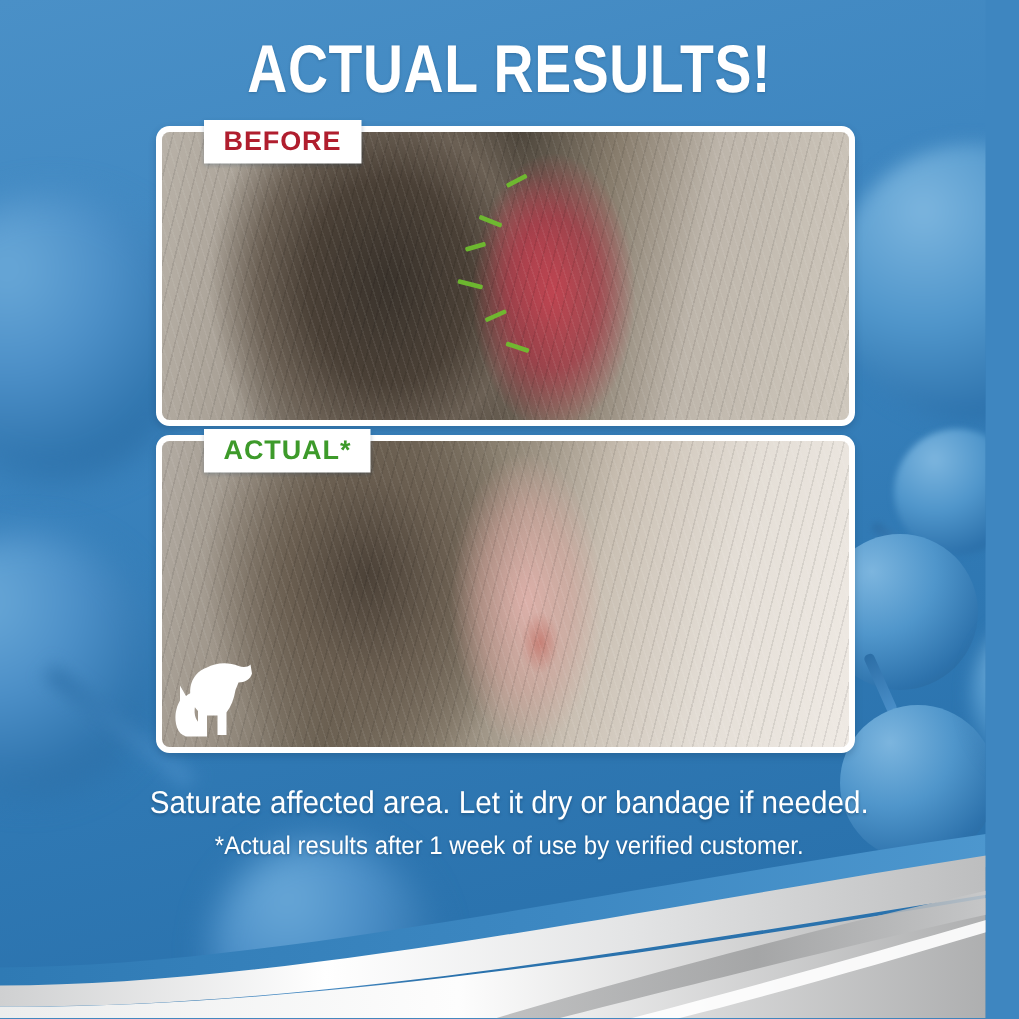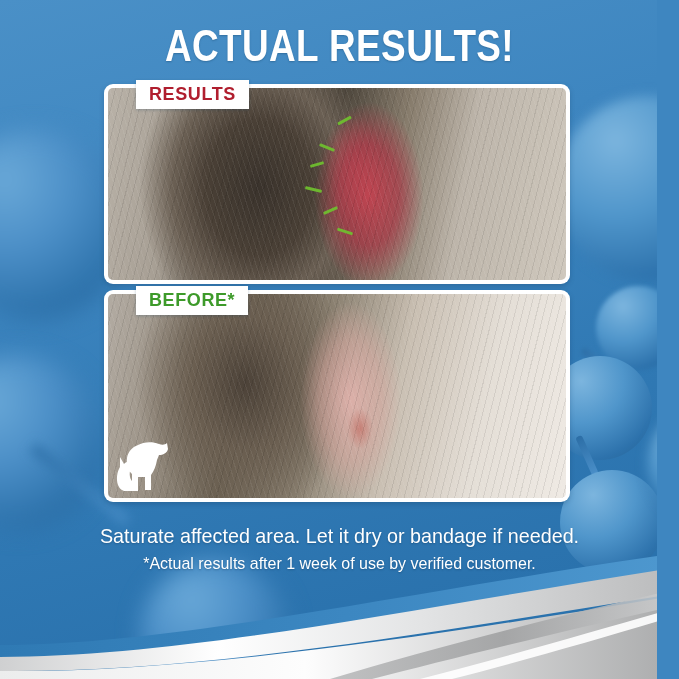--- a/index.html
+++ b/index.html
@@ -130,22 +130,22 @@
       <div class="suture" style="left:50%;top:74%;width:16px;height:3px;transform:rotate(18deg);"></div>
     </div>
   </div>
 
   <div class="card card-after">
     <div class="photo ph-after">
       <div class="fur"></div>
     </div>
   </div>
 
-  <div class="badge badge-before">RESULTS</div>
-  <div class="badge badge-after">BEFORE*</div>
+  <div class="badge badge-before">BEFORE</div>
+  <div class="badge badge-after">ACTUAL*</div>
 
   <div class="logo">
     <svg width="56" height="54" viewBox="0 0 56 54">
       <path fill="#ffffff" d="M22 5 C27 2 36 1 43 4 C46 5 49 5 51 3 L52 9 C51 13 47 15 43 15 L41 20 C40 26 38 31 35 35 L35 50 L29 50 L29 37 L22 37 L22 50 L16 50 L16 34 C12 30 10 24 11 18 C12 12 16 7 22 5 Z"></path>
       <path fill="#ffffff" d="M8 24 L4 17 L4 27 C1 32 0 39 2 45 C3 48 5 50 8 51 L22 51 L22 45 C18 44 15 41 14 37 C13 31 15 26 19 23 C16 21 11 21 8 24 Z"></path>
     </svg>
   </div>
 
   <div class="cap1">Saturate affected area. Let it dry or bandage if needed.</div>
   <div class="cap2">*Actual results after 1 week of use by verified customer.</div>

